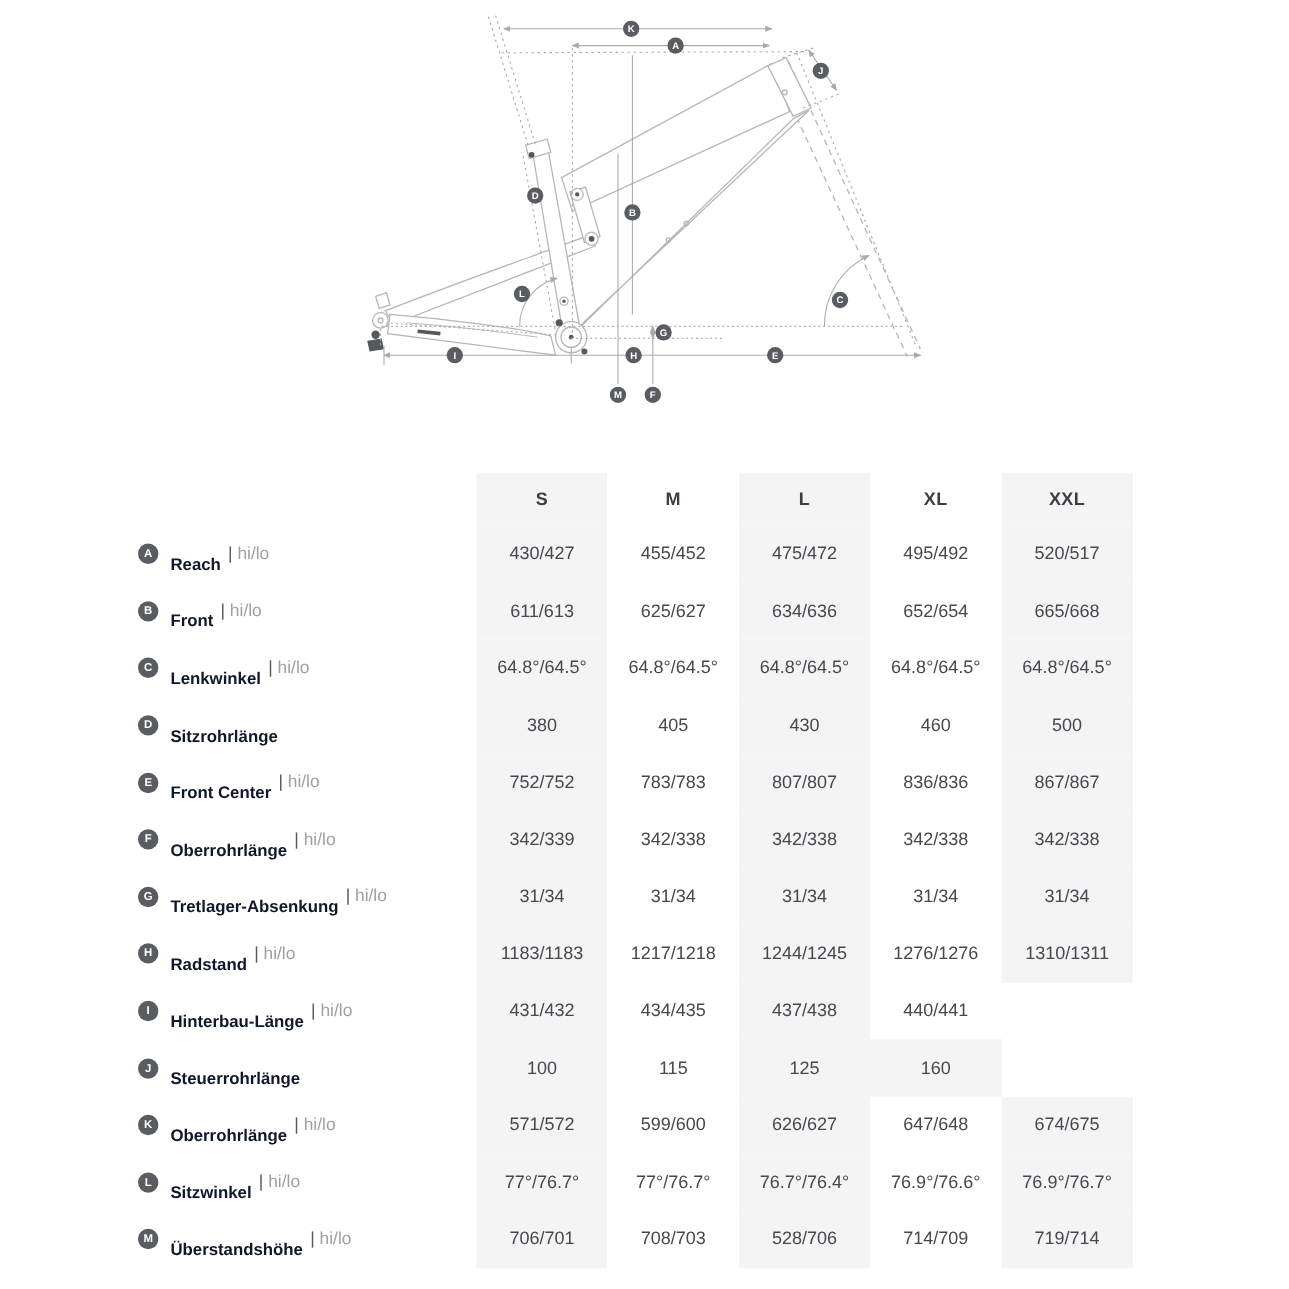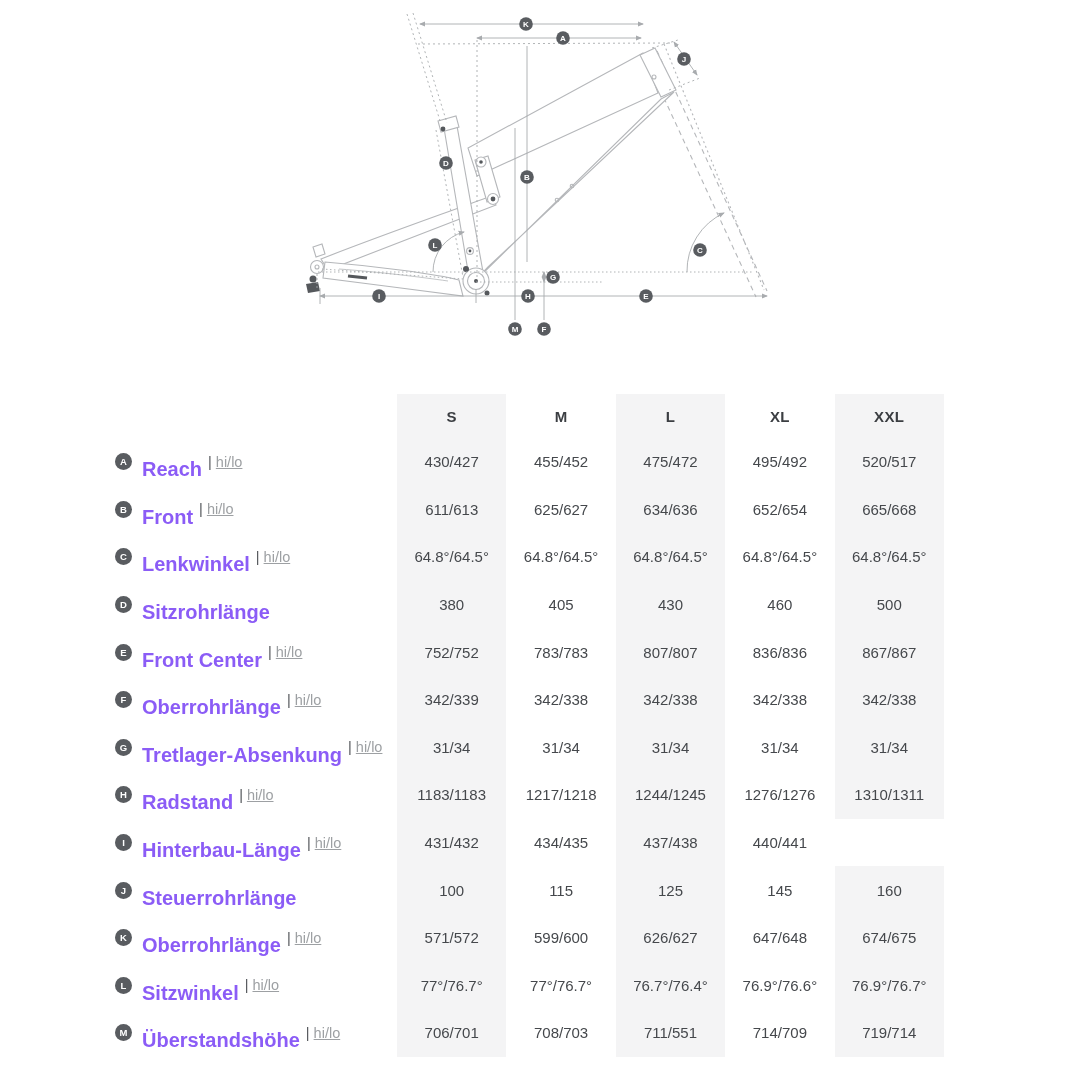--- a/index.html
+++ b/index.html
@@ -11,23 +11,23 @@
   
   .geo-table{position:absolute;left:0;top:394px;width:1074px;}
   .thead,.trow{display:grid;grid-template-columns:397px 109.4px 109.4px 109.4px 109.4px 109.4px;}
   .thead{height:44px;}
   .trow{height:47.6px;}
   .hcell{display:flex;align-items:center;justify-content:center;font-weight:700;font-size:15px;color:#3b3e42;letter-spacing:.4px;}
   .cell{display:flex;align-items:center;justify-content:center;font-size:15px;color:#45484c;}
   .sh{background:#f4f4f5;}
   .rlabel{display:flex;align-items:center;padding-left:115px;}
   .badge{flex:0 0 auto;width:17px;height:17px;border-radius:50%;background:#595c60;color:#fff;font-size:9.5px;font-weight:700;display:flex;align-items:center;justify-content:center;margin-right:10px;}
-  .rname{font-weight:700;font-size:20px;color:#8b5cf6;white-space:nowrap;margin-top:16px;}
+  .rname{font-weight:700;font-size:14px;color:#0f172a;white-space:nowrap;margin-top:16px;}
   .rsep{color:#53565a;font-size:14.5px;margin:0 4px 0 6px;}
-  .rsuffix{color:#9da0a3;font-size:14.5px;text-decoration:underline;}
+  .rsuffix{color:#9da0a3;font-size:14.5px;}
 </style>
 </head>
 <body>
 
 <div class="stage">
 
   <div class="diagram-wrap">
     <svg width="1074" height="385" viewBox="0 0 1074 385">
       <defs>
         <marker id="arr" viewBox="0 0 10 10" refX="8.5" refY="5" markerWidth="7" markerHeight="7" orient="auto-start-reverse">
@@ -290,21 +290,20 @@
   <div class="trow">
     <div class="rlabel">
       <span class="badge">J</span>
       <span class="rname">Steuerrohrlänge</span>
       <span class="rsep"></span>
       <span class="rsuffix"></span>
     </div>
   <div class="cell sh">100</div>
           <div class="cell">115</div>
           <div class="cell sh">125</div>
-          <div class="cell">145</div>
           <div class="cell sh">160</div>
         </div>
 
   <div class="trow">
     <div class="rlabel">
       <span class="badge">K</span>
       <span class="rname">Oberrohrlänge</span>
       <span class="rsep">|</span>
       <span class="rsuffix">hi/lo</span>
     </div>
@@ -331,20 +330,20 @@
 
   <div class="trow">
     <div class="rlabel">
       <span class="badge">M</span>
       <span class="rname">Überstandshöhe</span>
       <span class="rsep">|</span>
       <span class="rsuffix">hi/lo</span>
     </div>
   <div class="cell sh">706/701</div>
           <div class="cell">708/703</div>
-          <div class="cell sh">711/551</div>
+          <div class="cell sh">528/706</div>
           <div class="cell">714/709</div>
           <div class="cell sh">719/714</div>
         </div>
 </div>
   </div>
 
 </div>
 
 </body></html>

